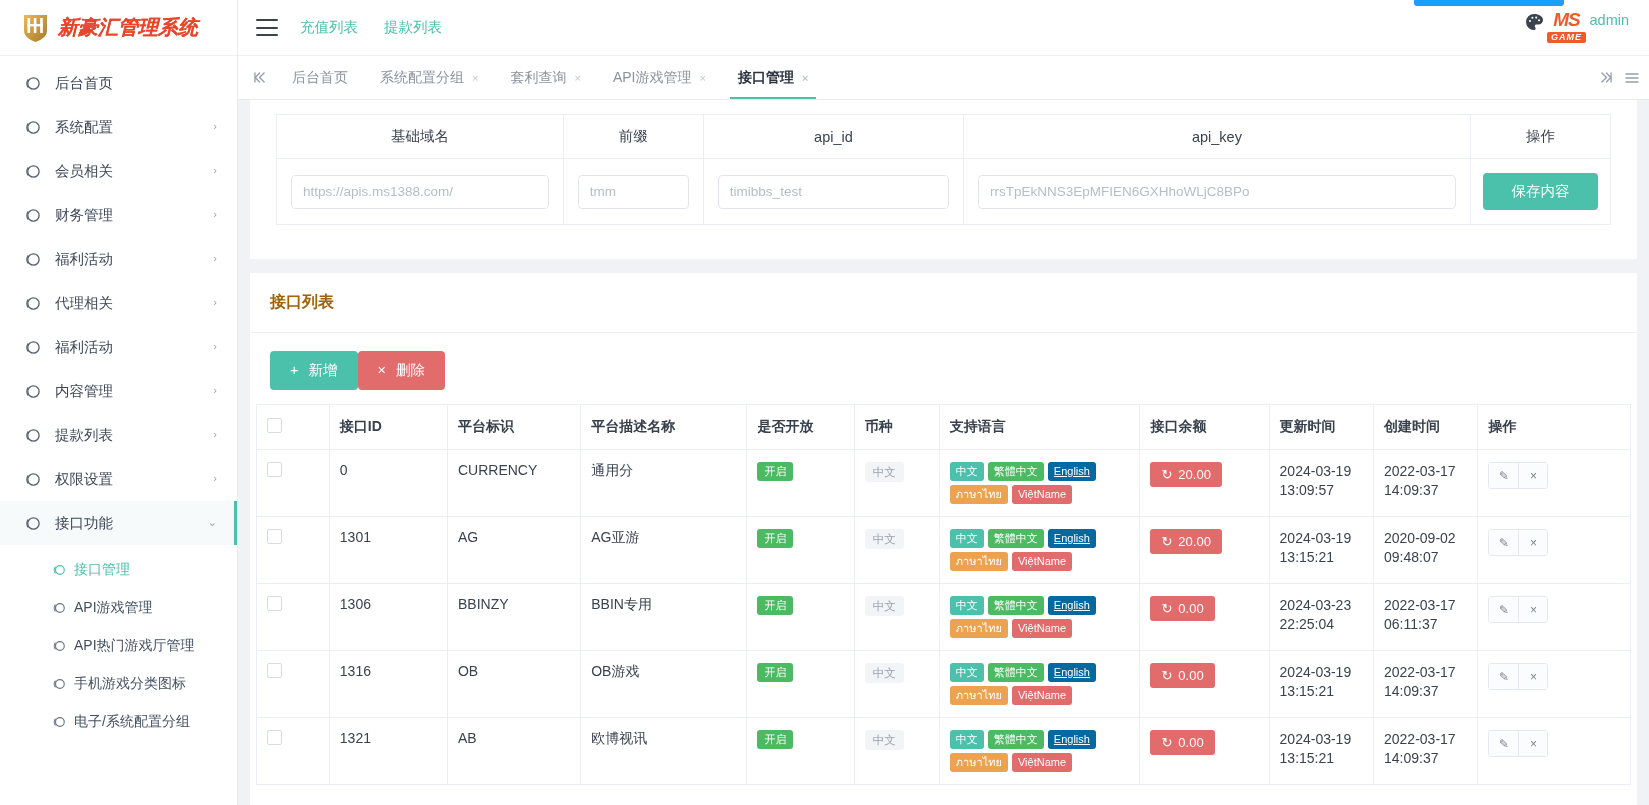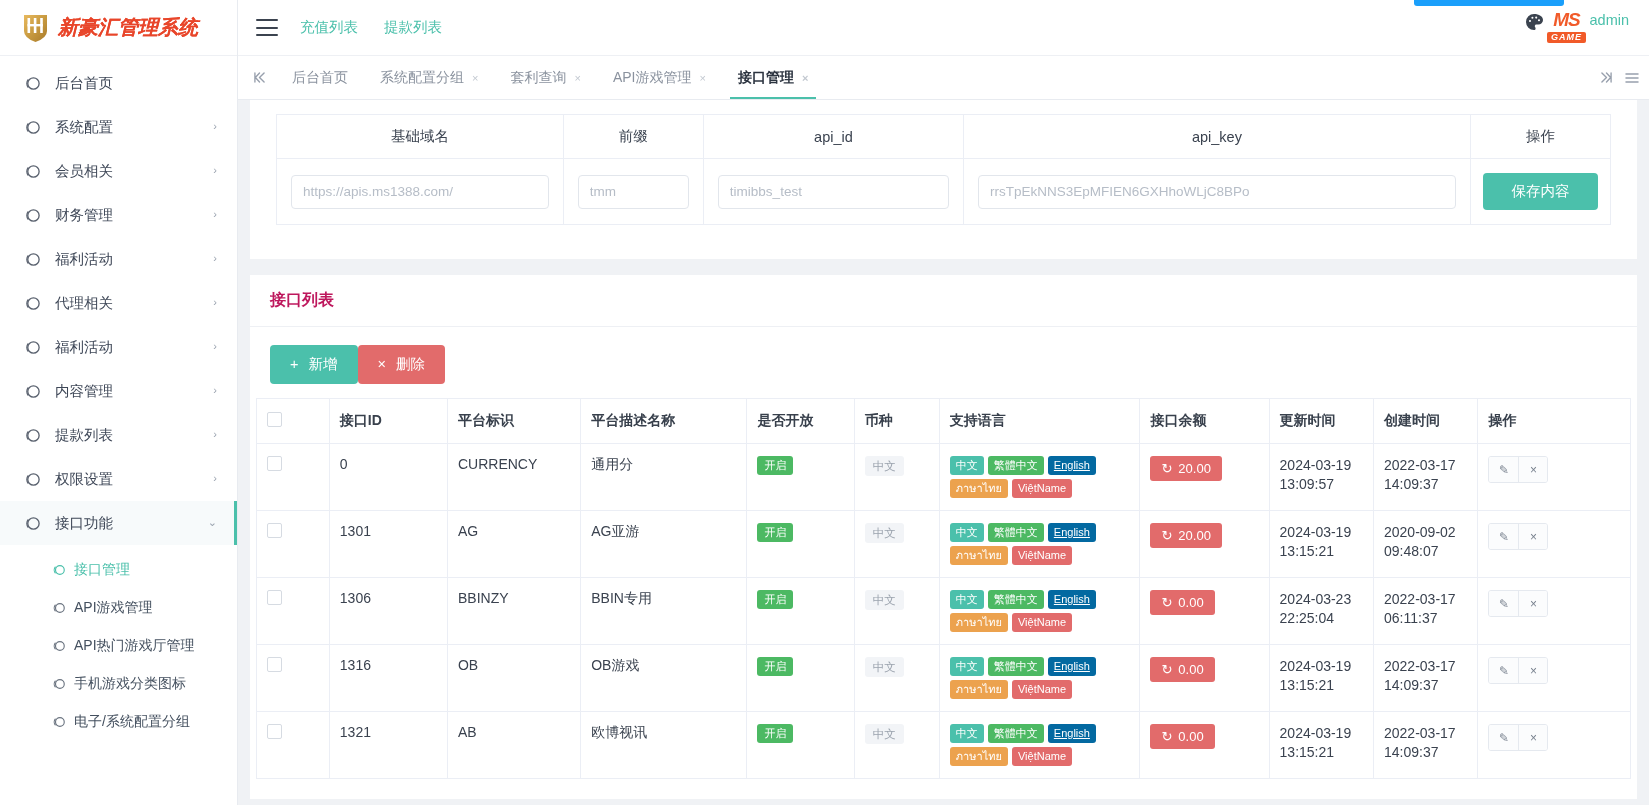--- a/index.html
+++ b/index.html
@@ -171,22 +171,22 @@
   }
   .inp::placeholder { color: #b6bdc7; }
   .btn { border: none; border-radius: 4px; cursor: pointer; font-family: inherit; }
   .btn-save {
     background: #4bc0ab; color: #fff; font-size: 14.5px;
     padding: 9px 16px; width: 100%;
   }
 
   
   .list-head {
-    height: 52px; display: flex; align-items: center;
-    padding: 0 20px; font-size: 16px; font-weight: bold; color: #be185d;
+    height: 60px; display: flex; align-items: center;
+    padding: 0 20px; font-size: 16px; font-weight: bold; color: #a16207;
     border-bottom: 1px solid #eef0f4;
   }
   .toolbar { padding: 18px 20px 14px; display: flex; }
   .btn-add {
     background: #4bc0ab; color:#fff; font-size: 14.5px; padding: 10px 20px;
   }
   .btn-del {
     background: #e26b6b; color:#fff; font-size: 14.5px; padding: 10px 20px;
   }
 

